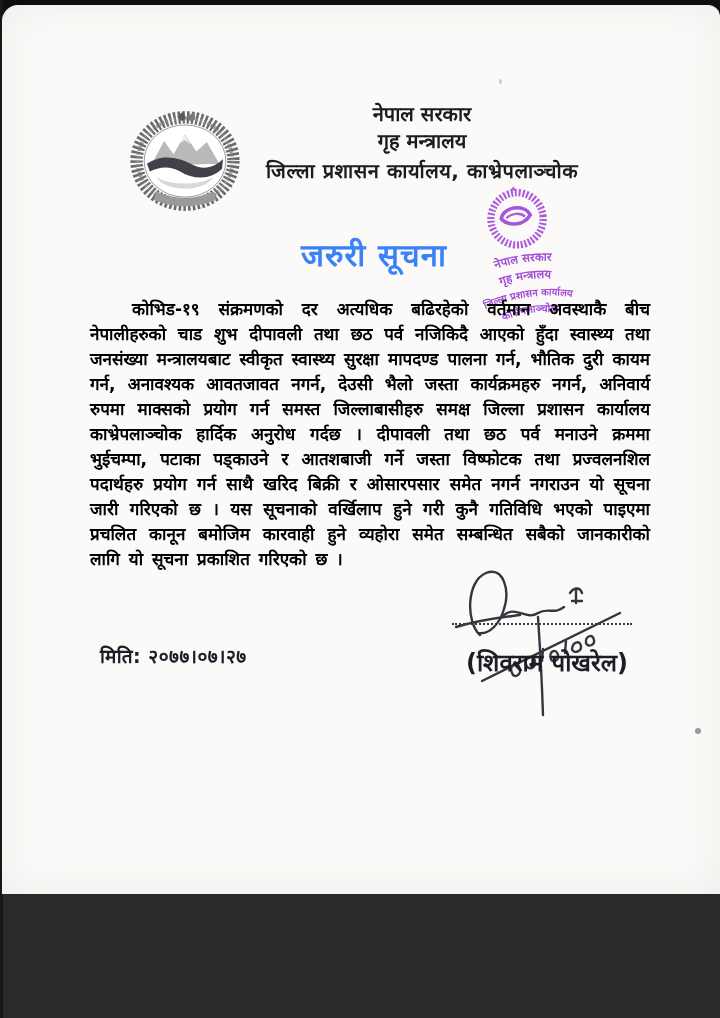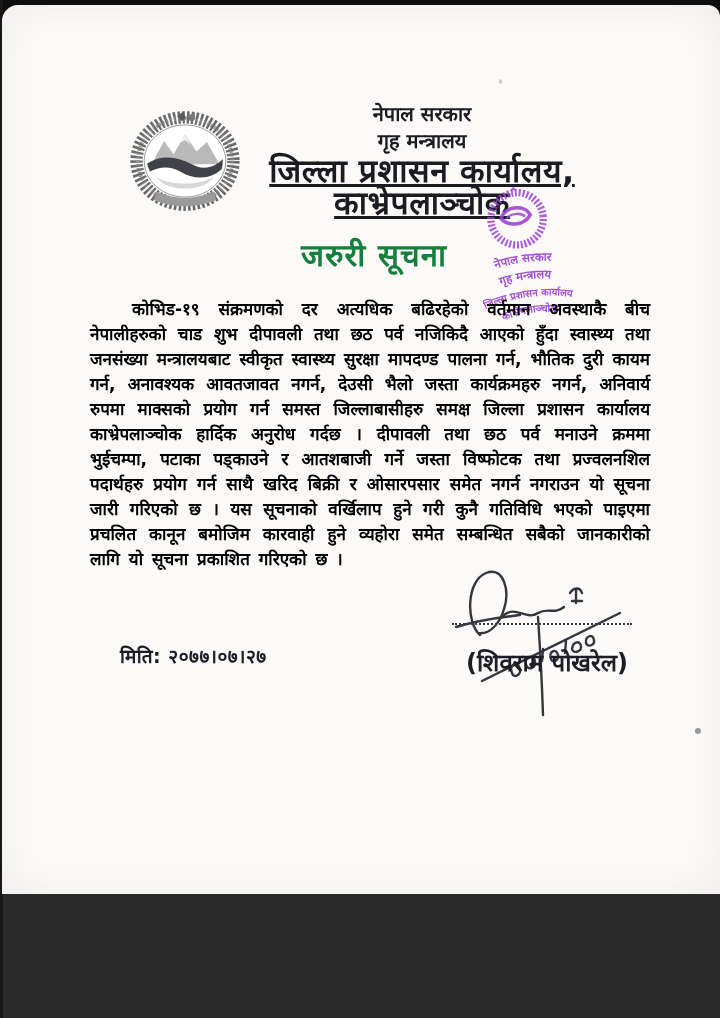--- a/index.html
+++ b/index.html
@@ -28,56 +28,54 @@
   }
   .header {
     position: absolute; top: 96px; left: 180px; width: 480px;
     text-align: center;
     color: #1b1b22;
   }
   .header .h-line1, .header .h-line2 {
     font-size: 20px; font-weight: bold; line-height: 27px;
   }
   .header .h-line3 {
-    font-size: 32px; font-weight: bold; line-height: 32px;
+    font-size: 20px; font-weight: bold; line-height: 32px;
     letter-spacing: 0.5px;
-    text-decoration: underline;
   }
   .emblem {
     position: absolute; top: 103px; left: 126px;
     width: 114px; height: 106px;
   }
   .stamp {
     position: absolute; top: 180px; left: 450px;
     width: 140px; height: 138px;
     transform: rotate(-8deg);
     opacity: 0.92;
   }
   .doc-title {
     position: absolute; top: 228px; left: 222px; width: 300px;
     text-align: center;
     font-size: 31px; font-weight: bold;
-    color: #15803d;
+    color: #3b82f6;
     letter-spacing: 1px;
   }
   .body-text {
     position: absolute; top: 292px; left: 88px; width: 560px;
     font-size: 17px; font-weight: 600;
     line-height: 25px;
     color: #000000;
     text-align: justify;
     text-indent: 42px;
     word-spacing: 3px;
   }
   .date-line {
     position: absolute; top: 638px; left: 98px;
     font-size: 19px; font-weight: bold;
     color: #1d1d28;
     letter-spacing: 0.5px;
-    margin-left: 20px;
   }
   .signature-svg {
     position: absolute; top: 558px; left: 440px;
     width: 210px; height: 155px;
   }
   .sig-dots {
     position: absolute; top: 618px; left: 450px; width: 180px;
     border-bottom: 2px dotted #3a3a44;
   }
   .sig-name {

